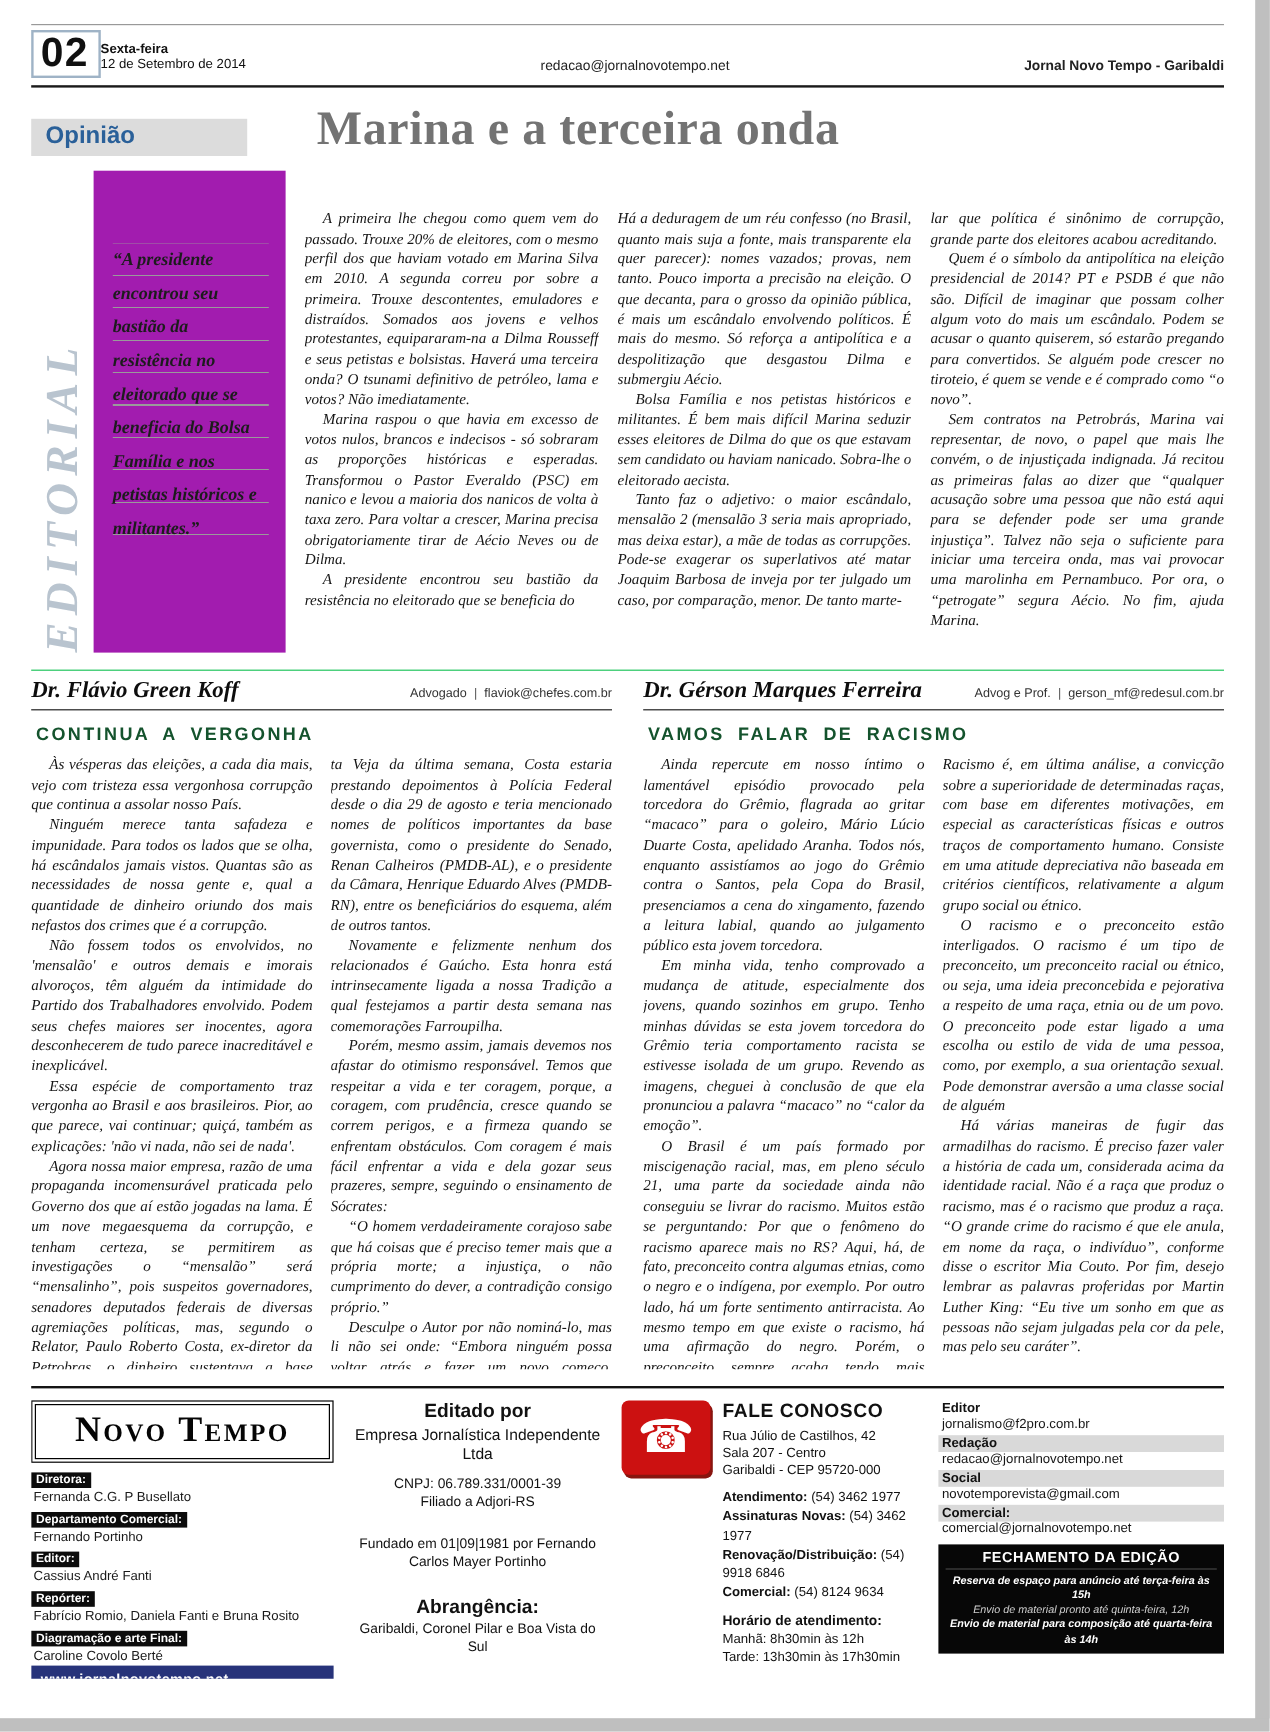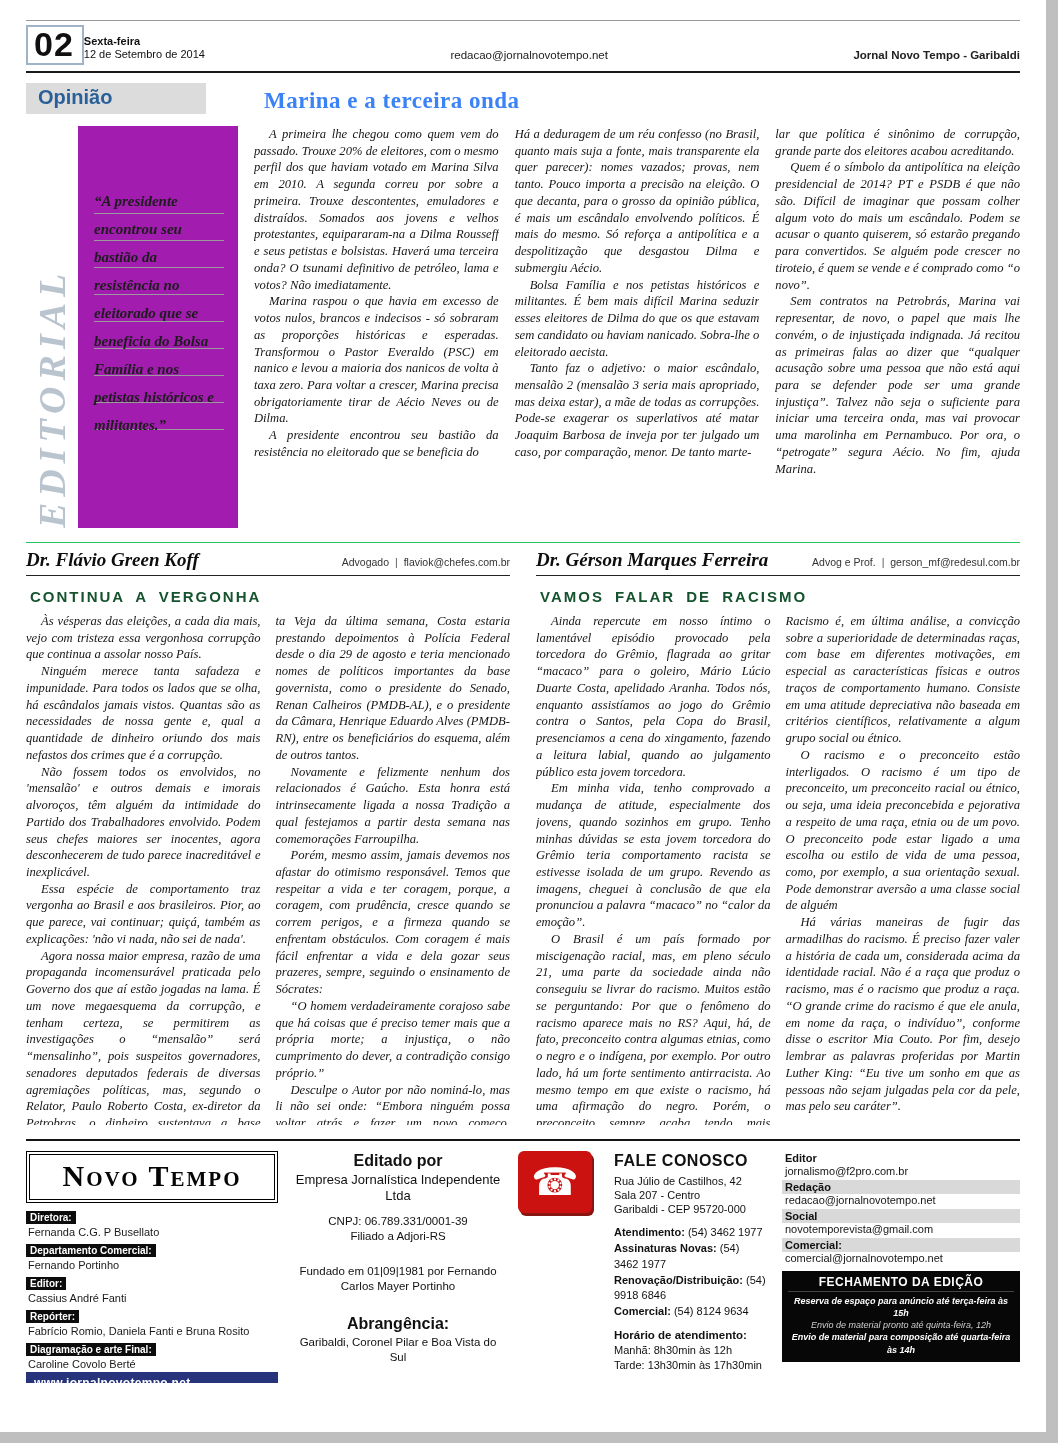--- a/index.html
+++ b/index.html
@@ -15,38 +15,38 @@
   .pagenum-box { border:2px solid #9fb3c6; padding:0 8px 2px 6px; margin-right:0; }
   .pagenum { font-size:34px; font-weight:bold; letter-spacing:1px; color:#101010; line-height:1; }
   .dateblock { font-size:11px; line-height:1.25; padding-bottom:3px; }
   .dateblock .wd { font-weight:bold; }
   .center-mail { flex:1; text-align:center; font-size:11.5px; padding-bottom:4px; color:#222; }
   .paper-name { font-size:11.5px; font-weight:bold; padding-bottom:4px; color:#222; }
 
   
   .label-row { display:flex; align-items:flex-end; margin-top:10px; }
   .opiniao-box { background:#dcdcdc; color:#2a6099; font-size:20px; font-weight:bold; padding:3px 16px 5px 12px; min-width:180px; }
-  .headline { flex:1; font-family:"Liberation Serif", serif; font-weight:bold; font-size:23px; color:#3b82f6; margin-left:58px; letter-spacing:.5px; }
+  .headline { flex:1; font-family:"Liberation Serif", serif; font-weight:bold; font-size:40px; color:#737373; margin-left:58px; letter-spacing:.5px; }
 
   
   .editorial { display:flex; gap:16px; margin-top:12px; height:402px; overflow:hidden; }
   .ed-left { width:212px; display:flex; flex-shrink:0; }
   .kicker-vert { width:52px; display:flex; justify-content:center; padding-top:60px; }
   .kicker-vert span {
     writing-mode:vertical-rl; transform:rotate(180deg);
     font-family:"Liberation Serif", serif; font-style:italic; font-weight:bold;
     font-size:38px; letter-spacing:6px; color:#b9c4cf;
   }
   .quote-box { flex:1; background:#a21caf; padding:61px 14px 10px 16px; }
   .quote-text {
     font-family:"Liberation Serif", serif; font-style:italic; font-weight:bold;
     font-size:15px; line-height:28px; color:#1c1c1c;
     background-image:repeating-linear-gradient(to bottom, transparent, transparent 26px, #9a9a9a 26px, #9a9a9a 27px);
   }
-  .ed-cols { flex:1; display:flex; gap:16px; }
+  .ed-cols { flex:1; display:flex; gap:16px;margin-top:32px; }
   .ed-col { flex:1; overflow:hidden; }
 
   .body-text p {
     font-family:"Liberation Serif", serif; font-style:italic;
     font-size:12.6px; line-height:1.33; text-align:justify; text-indent:15px; color:#151515;
   }
   .cont p:first-child { text-indent:0; }
 
   
   .articles { display:flex; gap:26px; margin-top:14px; border-top:1px solid #22c55e; padding-top:6px; }
@@ -70,21 +70,21 @@
   .credit .val { display:block; font-size:11px; color:#1a1a1a; padding:1px 0 0 2px; }
   .site-bar { background:#27337a; color:#fff; font-weight:bold; font-size:12px; padding:4px 8px; letter-spacing:.3px; }
 
   .f-mid { width:208px; flex-shrink:0; text-align:center; font-size:11.5px; line-height:1.3; }
   .f-mid .b { font-weight:bold; font-size:16px; }
   .f-mid .gap { height:10px; }
   .f-mid .company { font-size:13px; line-height:1.25; }
 
   .f-contact { flex:1; display:flex; gap:10px; }
   .phone-icon { width:74px; height:62px; background:#cc1111; border-radius:6px; color:#fff; font-size:38px; line-height:62px; text-align:center; flex-shrink:0; box-shadow:2px 3px 0 #88150f; }
-  .contact-body { flex:1; font-size:11px; line-height:1.3;margin-left:12px; }
+  .contact-body { flex:1; font-size:11px; line-height:1.3; }
   .contact-title { font-size:16px; font-weight:bold; letter-spacing:.5px; margin-bottom:2px; }
   .phone-rows { margin-top:8px; }
   .phone-row { font-size:11px; line-height:1.45; }
   .phone-row .lbl { font-weight:bold; }
   .hours { margin-top:8px; }
   .hours .lbl { font-weight:bold; font-size:11.5px; }
 
   .f-right { width:238px; flex-shrink:0; font-size:11px; }
   .email-row .lbl { display:block; font-weight:bold; padding:1px 3px; }
   .email-row .lbl.shade { background:#d9d9d9; }

